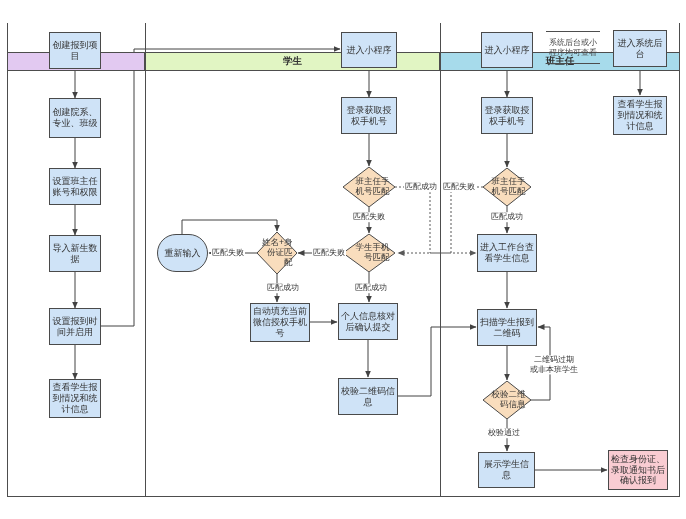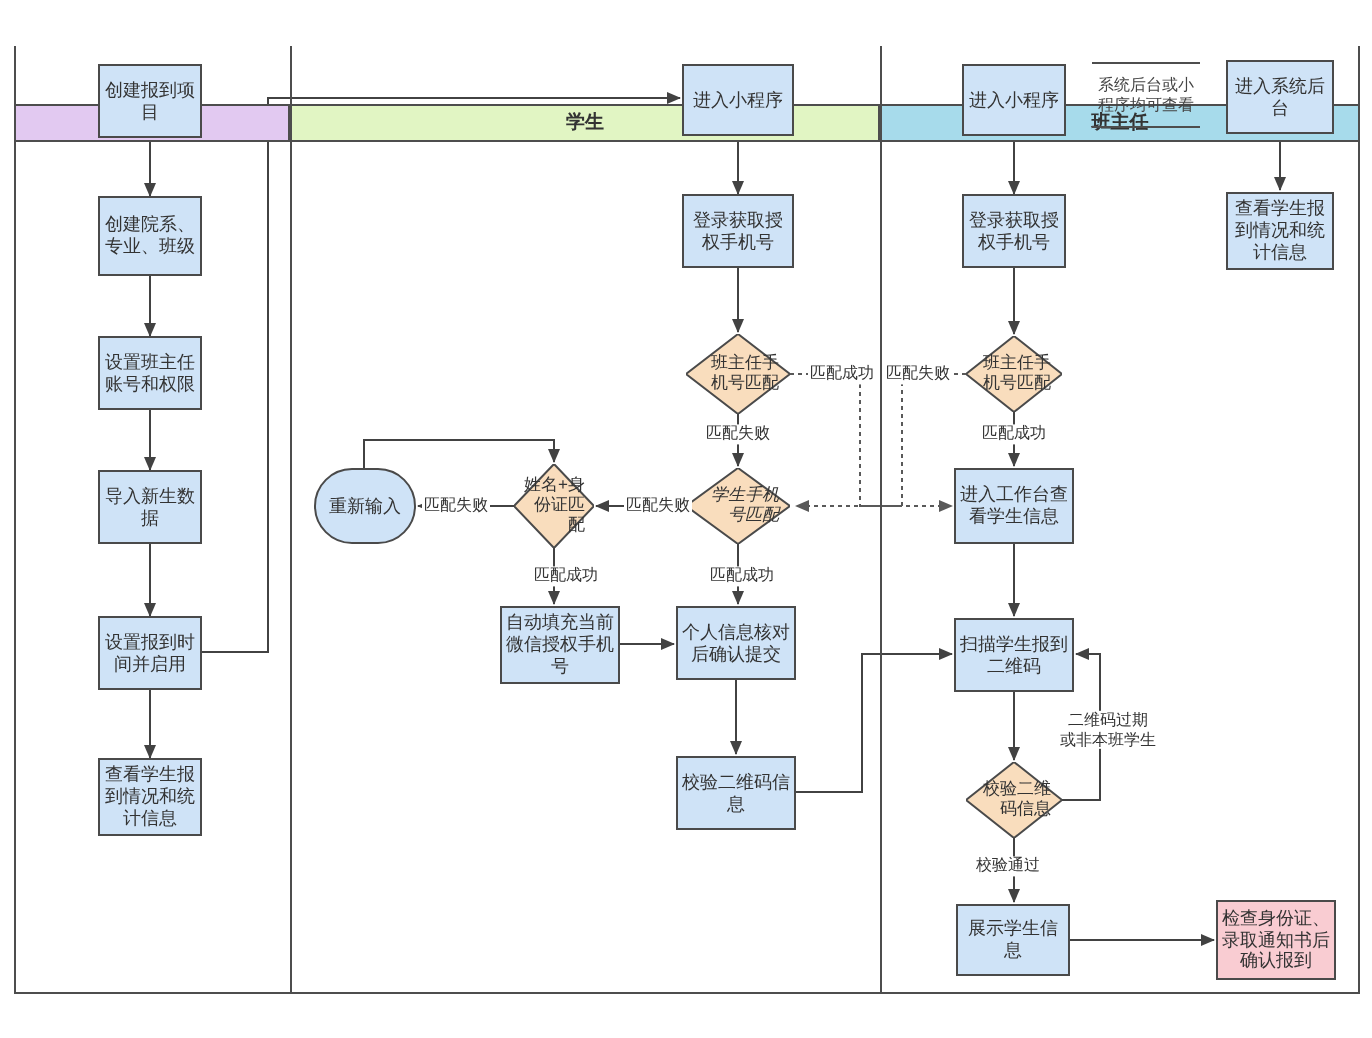--- a/index.html
+++ b/index.html
@@ -94,21 +94,21 @@
       <div class="node process" style="left: 49px; top: 308px; width: 52px; height: 37px; background: rgb(207, 227, 247);">设置报到时间并启用</div>
       <div class="node process" style="left: 49px; top: 379px; width: 52px; height: 39px; background: rgb(207, 227, 247);">查看学生报到情况和统计信息</div>
       <div class="node process" style="left: 341px; top: 32px; width: 56px; height: 36px; background: rgb(207, 227, 247);">进入小程序</div>
       <div class="node process" style="left: 341px; top: 97px; width: 56px; height: 37px; background: rgb(207, 227, 247);">登录获取授权手机号</div>
       <div class="node decision" style="left: 343px; top: 167px; width: 52px; height: 40px;">
         <svg width="52" height="40">
           <polygon points="26,0 52,20 26,40 0,20" fill="#f9ddbd" stroke="#4a4a4a" stroke-width="1"></polygon>
         </svg>
         <span style="width:41px">班主任手机号匹配</span>
       </div>
-      <div class="node decision" style="left: 343px; top: 234px; width: 52px; height: 38px; font-style: italic;">
+      <div class="node decision" style="left: 343px; top: 234px; width: 52px; height: 38px;">
         <svg width="52" height="38">
           <polygon points="26,0 52,19 26,38 0,19" fill="#f9ddbd" stroke="#4a4a4a" stroke-width="1"></polygon>
         </svg>
         <span style="width:41px">学生手机号匹配</span>
       </div>
       <div class="node decision" style="left: 257px; top: 232px; width: 40px; height: 42px;">
         <svg width="40" height="42">
           <polygon points="20,0 40,21 20,42 0,21" fill="#f9ddbd" stroke="#4a4a4a" stroke-width="1"></polygon>
         </svg>
         <span style="width:31px">姓名+身份证匹配</span>

